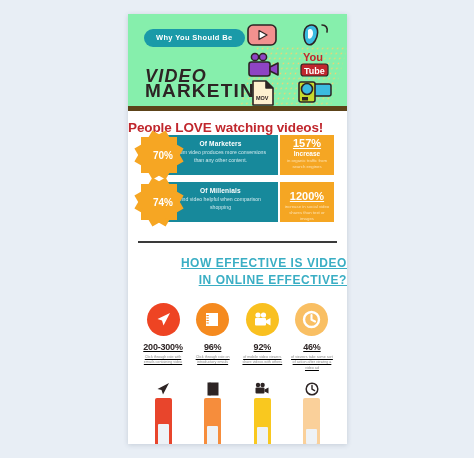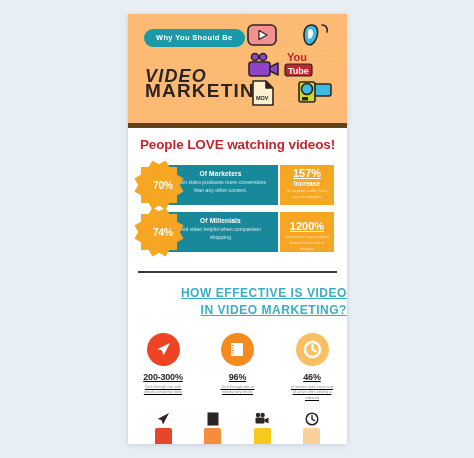--- a/index.html
+++ b/index.html
@@ -14,21 +14,21 @@
   
   #card {
     position: absolute; left: 128px; top: 14px;
     width: 219px; height: 430px;
     background: #ffffff;
     box-shadow: 0 1px 5px rgba(40,60,90,.18);
     overflow: hidden;
   }
 
   
-  .header { position: relative; height: 109px; background: #fdba74; overflow: hidden; }
+  .header { position: relative; height: 92px; background: #86efac; overflow: hidden; }
   .dotgrid {
     position: absolute; right: 8px; top: 32px; width: 92px; height: 62px;
     background-image: radial-gradient(#fdd06a 1px, transparent 1.1px);
     background-size: 5px 5px;
     transform: skewX(-16deg); opacity: .95; pointer-events: none;
   }
   .badge {
     position: absolute; left: 16px; top: 15px;
     background: #1a9aa8; color: #fff; border-radius: 11px;
     padding: 4px 12px 5px; font-size: 7.5px; font-weight: bold;
@@ -42,22 +42,22 @@
   .h-title.l2 { top: 66px; font-size: 19px; }
 
   .hicons { position: absolute; right: 6px; top: 8px; width: 96px; height: 82px; }
   .hic { position: absolute; }
 
   .divider-brown { height: 5px; background: #5c4319; }
 
   
   .love { padding: 9px 0 8px; background: #fff; }
   .love-title {
-    text-align: center; color: #c0272d; font-weight: bold;
-    font-size: 13.5px; letter-spacing: -.1px; margin-bottom: 13px;
+    color: #c0272d; font-weight: bold;
+    font-size: 13.5px; letter-spacing: -.1px; margin-bottom: 0;
   }
   .statrow { position: relative; height: 40px; margin: 0 13px 7px; }
   .teal {
     position: absolute; left: 22px; top: 0; right: 56px; height: 40px;
     background: #17899b;
   }
   .teal-h {
     color: #fff; font-weight: bold; font-size: 6.6px;
     text-align: center; padding: 5px 4px 2px; letter-spacing: .15px;
   }
@@ -148,21 +148,21 @@
 
         <span class="hic" style="left:2px;top:30px">
           <svg width="34" height="26" viewBox="0 0 34 26">
             <circle cx="8" cy="5" r="3.6" fill="#8e44c4" stroke="#2d2424" stroke-width="1.5"></circle>
             <circle cx="16" cy="5" r="3.6" fill="#8e44c4" stroke="#2d2424" stroke-width="1.5"></circle>
             <rect x="2" y="10" width="21" height="14" rx="2.5" fill="#8e44c4" stroke="#2d2424" stroke-width="1.6"></rect>
             <path d="M23 15 L31 11 L31 23 L23 19 Z" fill="#8e44c4" stroke="#2d2424" stroke-width="1.6" stroke-linejoin="round"></path>
           </svg>
         </span>
 
-        <span class="hic" style="left:38px;top:28px">
+        <span class="hic" style="left:54px;top:28px">
           <svg width="32" height="28" viewBox="0 0 32 28">
             <text x="4" y="11" font-family="Liberation Sans, sans-serif" font-size="11" font-weight="bold" fill="#c0272d">You</text>
             <rect x="2" y="14" width="27" height="12" rx="2.5" fill="#c0272d" stroke="#2d2424" stroke-width="1.2"></rect>
             <text x="5" y="23.5" font-family="Liberation Sans, sans-serif" font-size="9" font-weight="bold" fill="#ffffff">Tube</text>
           </svg>
         </span>
 
         <span class="hic" style="left:6px;top:58px">
           <svg width="24" height="26" viewBox="0 0 24 26">
             <path d="M2 1 H15 L22 8 V25 H2 Z" fill="#fdf0cf" stroke="#2d2424" stroke-width="1.6" stroke-linejoin="round"></path>
@@ -215,21 +215,21 @@
           <div class="ybox-t">increase in social video shares than text or images</div>
         </div>
       </div>
     </div>
 
     <div class="divider-dark"></div>
 
     <div class="eff">
       <div class="eff-title">
         <div>HOW EFFECTIVE IS VIDEO</div>
-        <div>IN VIDEO MARKETING?</div>
+        <div>IN ONLINE EFFECTIVE?</div>
       </div>
 
       <div class="circles">
         <div class="ccol">
           <div class="circ" style="background:#ee4423">
             <svg width="17" height="17" viewBox="0 0 17 17">
               <path d="M15 2 L2.5 8 L7 9.5 L8.5 14.5 Z" fill="#ffffff"></path>
             </svg>
           </div>
           <div class="cnum">200-300%</div>
@@ -246,20 +246,32 @@
                 <rect x="2.4" y="6.5" width="2.4" height="1"></rect>
                 <rect x="2.4" y="9" width="2.4" height="1"></rect>
                 <rect x="2.4" y="11.5" width="2.4" height="1"></rect>
               </g>
             </svg>
           </div>
           <div class="cnum">96%</div>
           <div class="ccap">Click through rate on introductory emails</div>
         </div>
 
+        <div class="ccol">
+          <div class="circ" style="background:#f9c020">
+            <svg width="19" height="17" viewBox="0 0 19 17">
+              <circle cx="5" cy="4" r="2.6" fill="#ffffff"></circle>
+              <circle cx="10.5" cy="4" r="2.6" fill="#ffffff"></circle>
+              <rect x="2" y="7" width="11" height="7.5" rx="1" fill="#ffffff"></rect>
+              <path d="M13 9.5 L17.5 7 L17.5 14.5 L13 12 Z" fill="#ffffff"></path>
+            </svg>
+          </div>
+          <div class="cnum">92%</div>
+          <div class="ccap">of mobile video viewers share videos with others</div>
+        </div>
 
         <div class="ccol">
           <div class="circ" style="background:#f9bf63">
             <svg width="19" height="19" viewBox="0 0 19 19">
               <circle cx="9.5" cy="9.5" r="7.5" fill="none" stroke="#ffffff" stroke-width="2.4"></circle>
               <path d="M9.5 5 V9.7 L13 11.5" fill="none" stroke="#ffffff" stroke-width="2.1" stroke-linecap="round"></path>
             </svg>
           </div>
           <div class="cnum">46%</div>
           <div class="ccap">of viewers take some sort of action after viewing a video ad</div>

